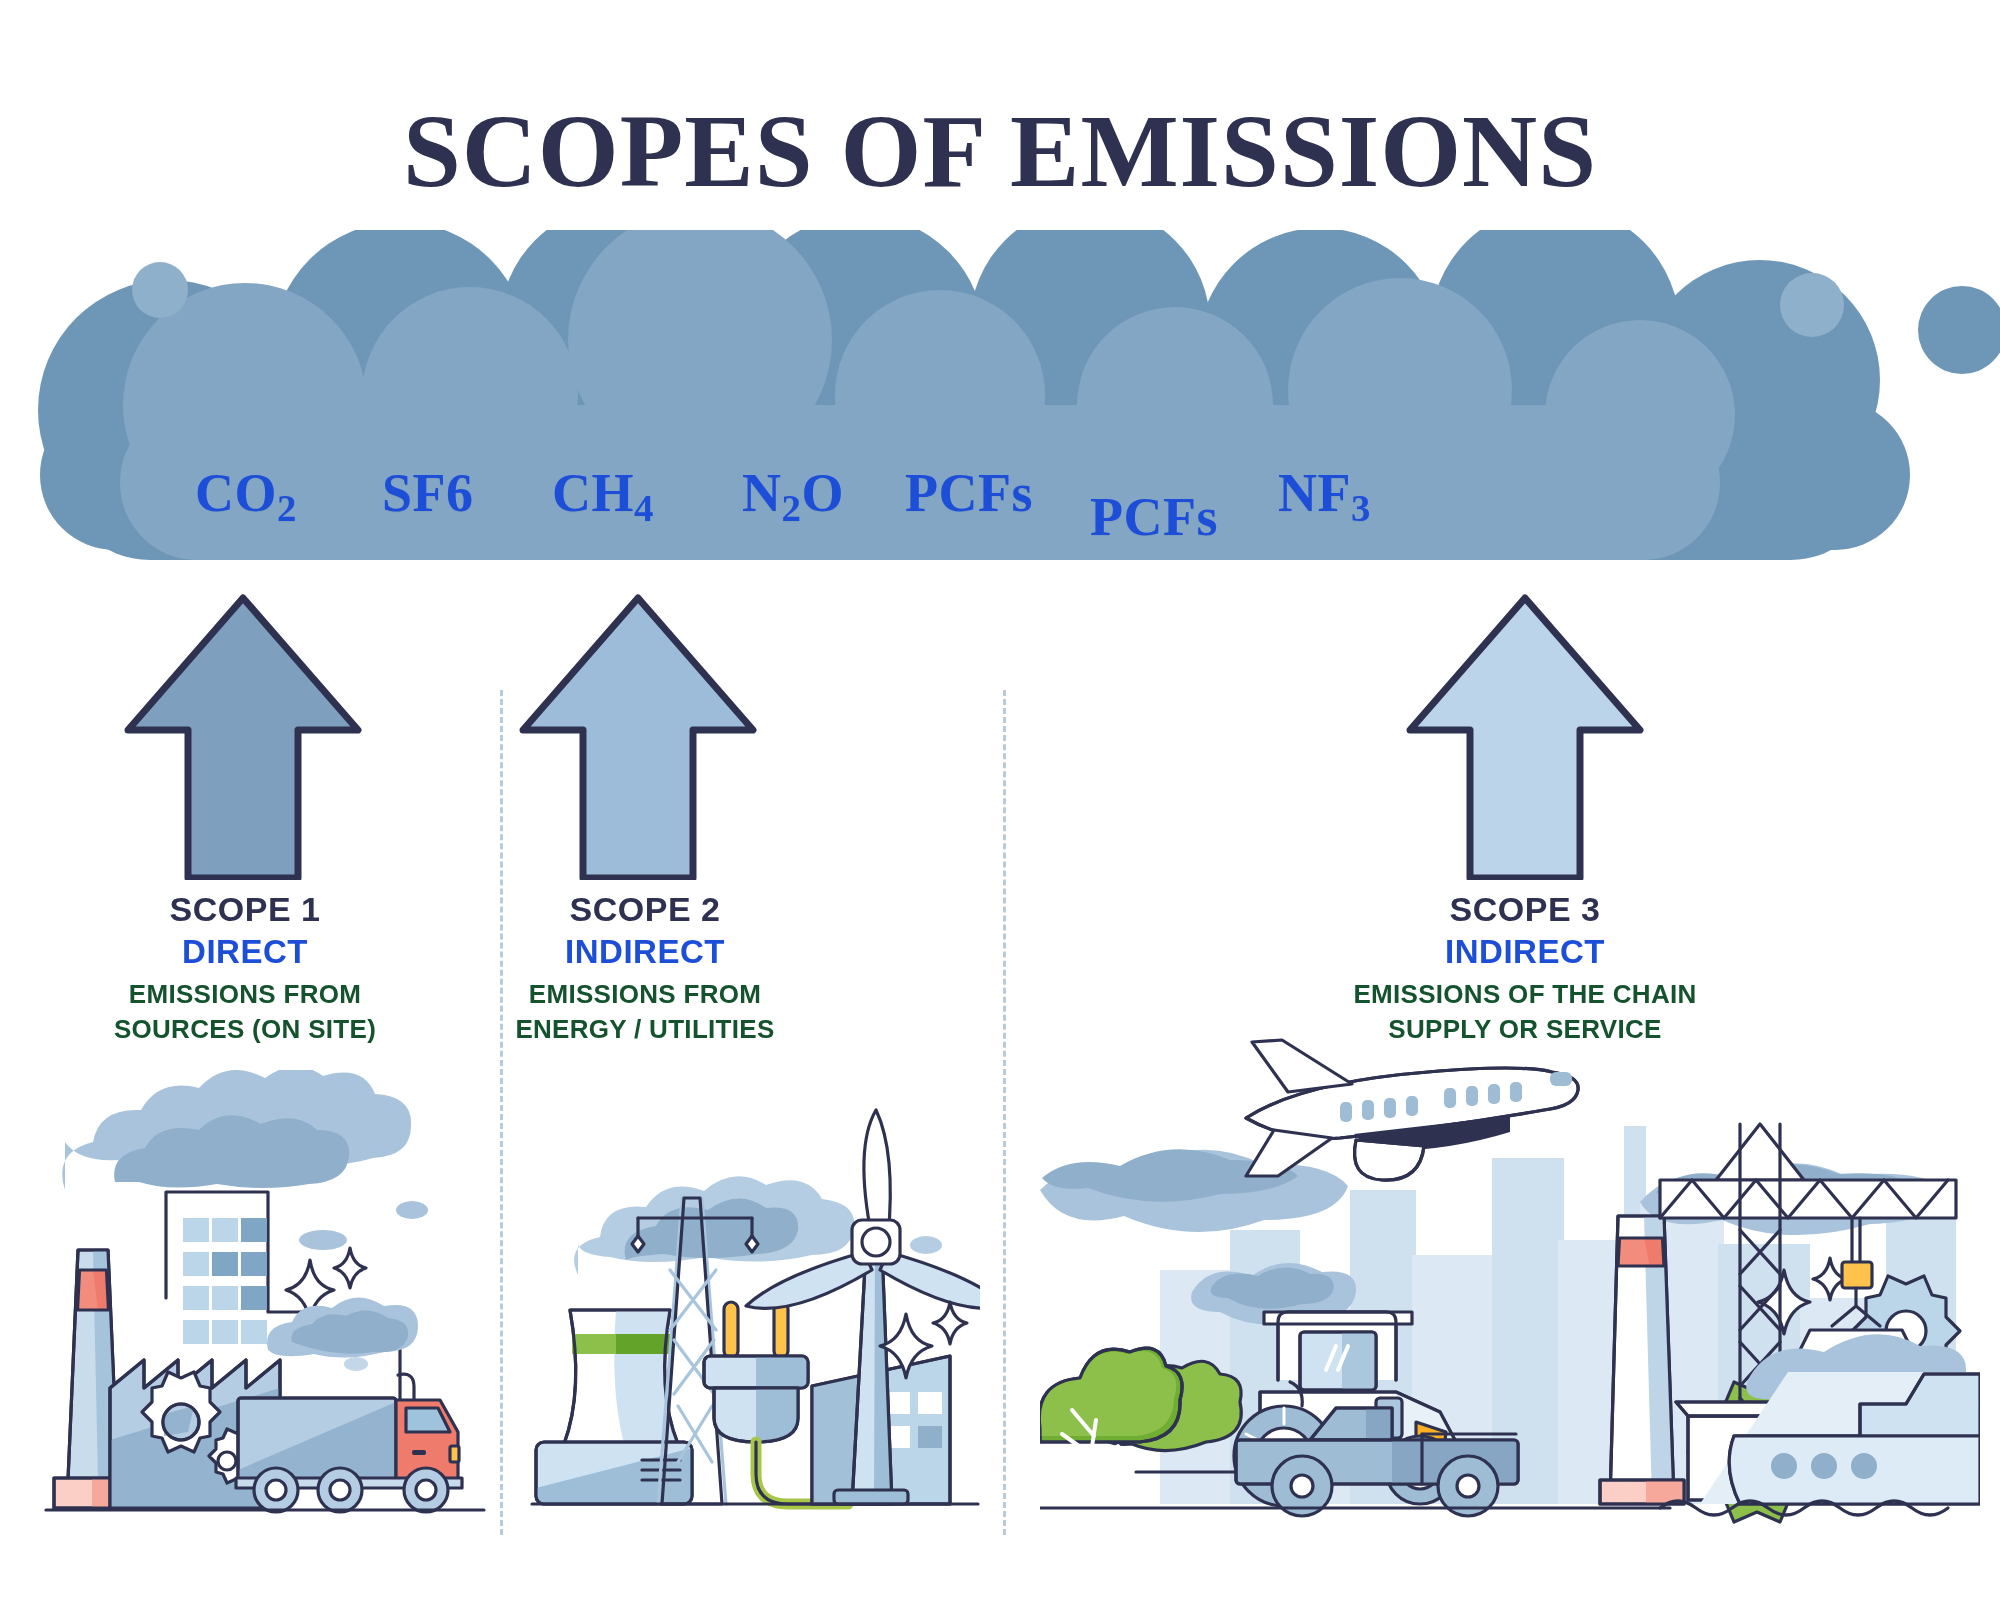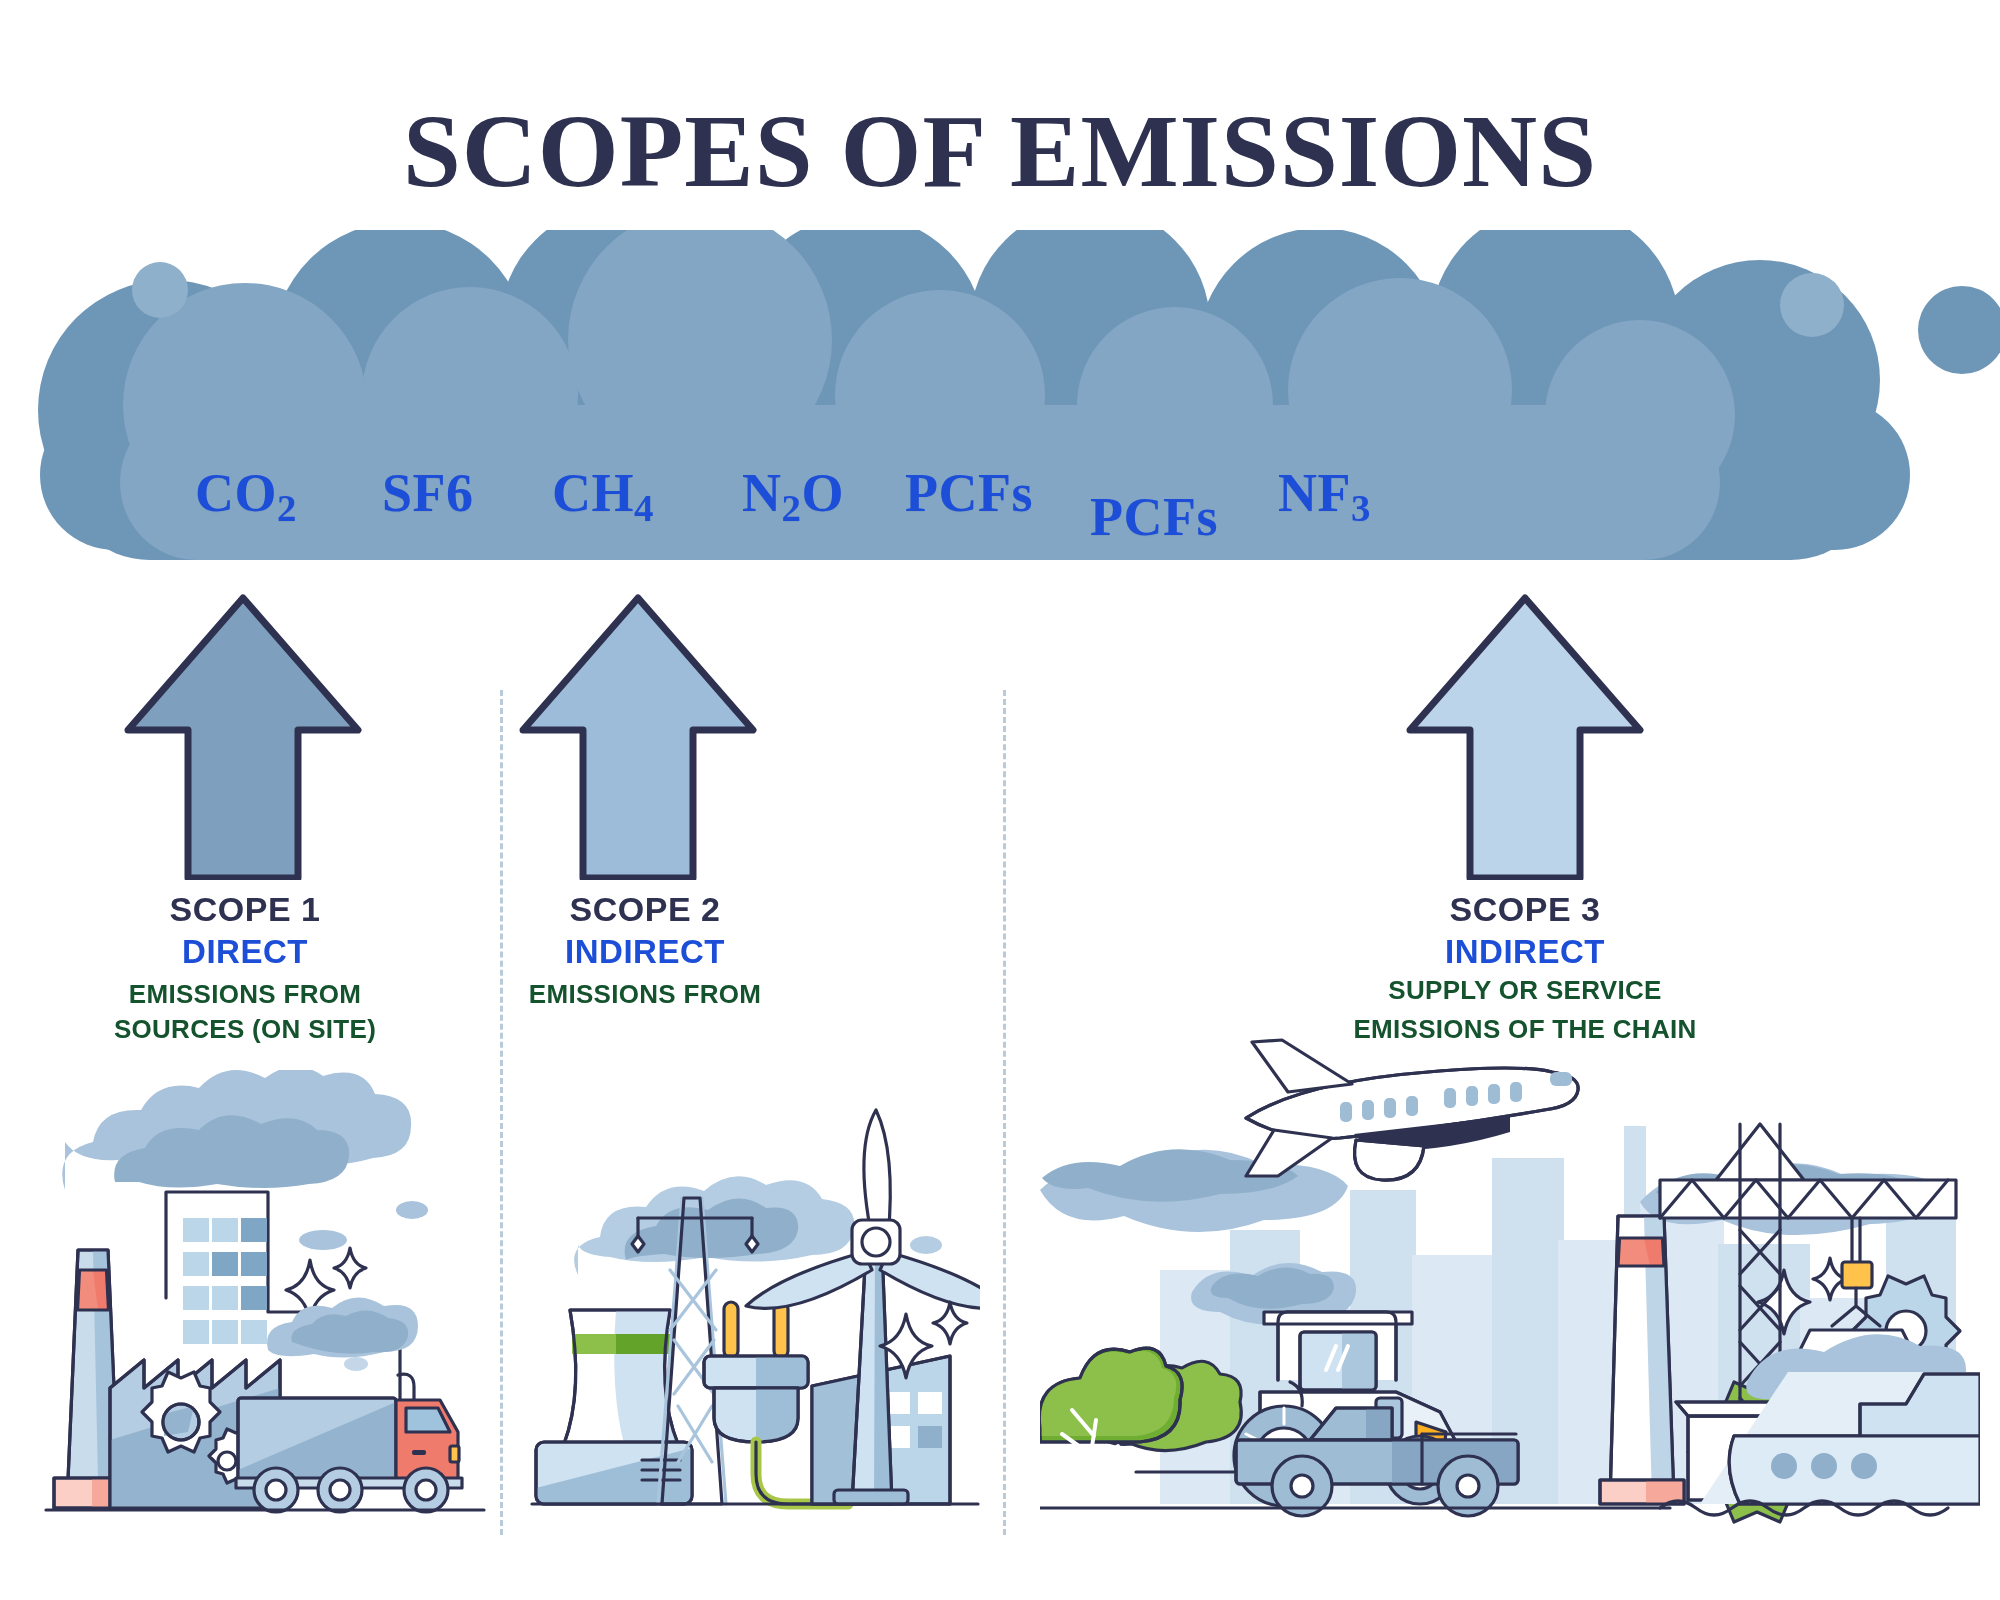--- a/index.html
+++ b/index.html
@@ -159,27 +159,28 @@
     <div class="scope-title">SCOPE 1</div>
     <div class="scope-kind">DIRECT</div>
     <div class="scope-desc">EMISSIONS FROM</div>
     <div class="scope-desc" style="margin-top:0">SOURCES (ON SITE)</div>
   </div>
 
   <div class="scope-block" style="left:455px; top:888px; width:380px;">
     <div class="scope-title">SCOPE 2</div>
     <div class="scope-kind">INDIRECT</div>
     <div class="scope-desc">EMISSIONS FROM</div>
+    <div class="scope-desc" style="margin-top:0">ENERGY / UTILITIES</div>
   </div>
 
   <div class="scope-block" style="left:1245px; top:888px; width:560px;">
     <div class="scope-title">SCOPE 3</div>
     <div class="scope-kind">INDIRECT</div>
+    <div class="scope-desc">EMISSIONS OF THE CHAIN</div>
     <div class="scope-desc" style="margin-top:0">SUPPLY OR SERVICE</div>
-    <div class="scope-desc">EMISSIONS OF THE CHAIN</div>
   </div>
 
   <div class="illus" style="left:40px; top:1070px;">
     <svg width="450" height="470" viewBox="0 0 450 470" xmlns="http://www.w3.org/2000/svg">
       <g stroke="#2e3250" stroke-width="3.2" stroke-linejoin="round" stroke-linecap="round" fill="none">
 
         <g stroke="none">
           <path d="M25 120 q-12 -38 28 -48 q6 -34 48 -32 q18 -32 58 -22 q28 -30 66 -10 q30 -22 58 -2 q40 -12 52 18 q38 2 36 32 q0 30 -38 32 q-40 12 -86 4 q-54 10 -96 -2 q-44 12 -74 0 q-38 2 -52 -18 z" fill="#a8c3db"></path>
           <path d="M75 112 q-6 -28 30 -34 q14 -26 54 -18 q26 -26 62 -6 q36 -14 56 6 q34 0 32 26 q-2 26 -40 28 q-46 8 -92 0 q-46 8 -78 -2 z" fill="#8fafca"></path>
           <ellipse cx="372" cy="140" rx="16" ry="9" fill="#a8c3db"></ellipse>

